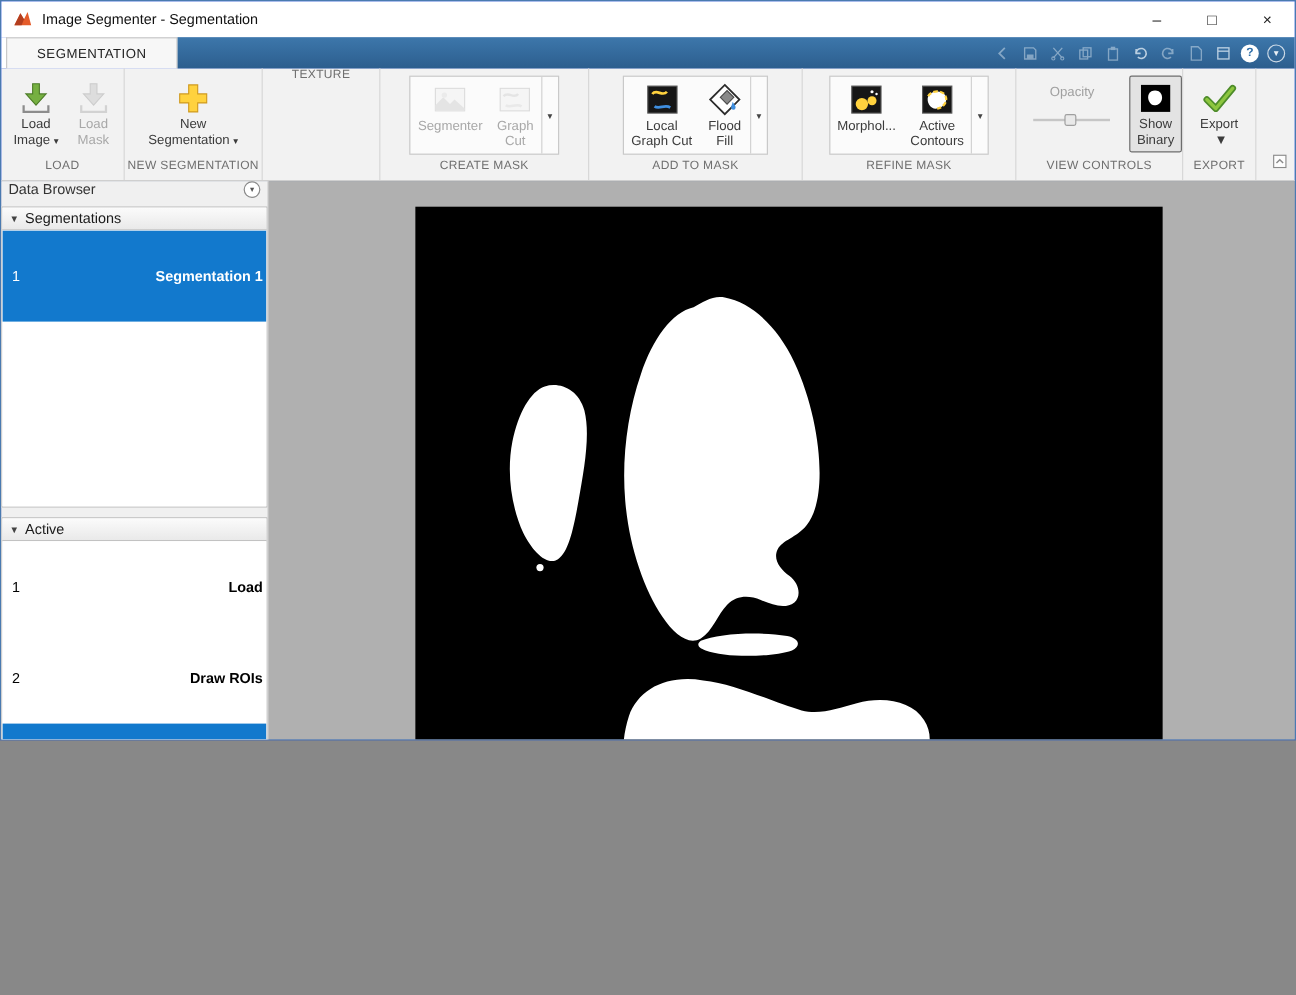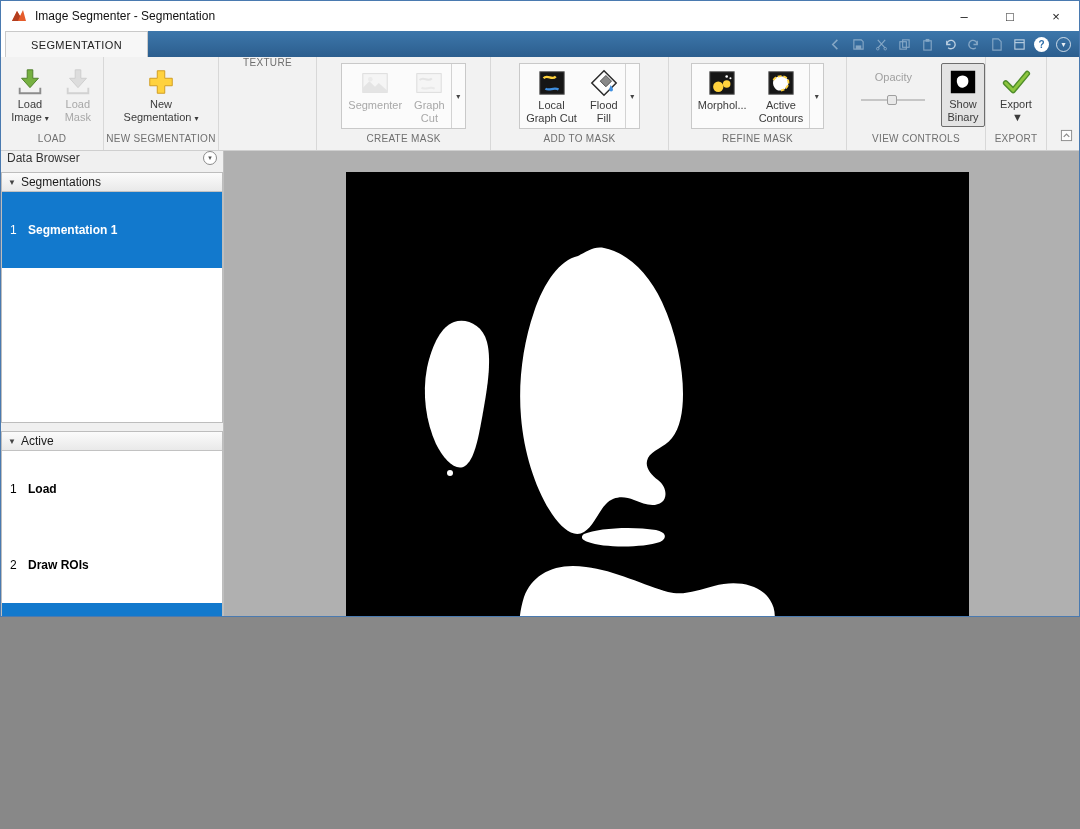--- a/index.html
+++ b/index.html
@@ -51,21 +51,21 @@
   .db-section.seg{margin-top:1px;}
   .db-section.hist{margin-top:8px;}
   .list-header{height:19px;background:linear-gradient(#fbfbfb,#e9e9e9);border-bottom:1px solid #c2c2c2;display:flex;align-items:center;font-size:12px;color:#1a1a1a;padding-left:6px;gap:5px;}
   .tri{font-size:8px;color:#444;}
   .db-list{overflow:hidden;background:#fff;}
   .db-list.seg{height:230px;}
   .db-list.hist{height:349px;}
   .db-item{height:76px;display:flex;align-items:center;color:#000;}
   .db-item.selected{background:#1279cd;color:#fff;}
   .db-num{width:26px;padding-left:8px;font-size:12px;}
-  .db-name{flex:1;text-align:left;font-weight:bold;font-size:12px;padding-right:16px;}
+  .db-name{flex:1;text-align:right;font-weight:bold;font-size:12px;padding-right:3px;}
 
   .canvas{flex:1;position:relative;background:#b0b0b0;}
   .mask{position:absolute;left:122px;top:21px;}
 </style>
 </head>
 <body>
 
 <div id="window">
 
   <div class="titlebar">

